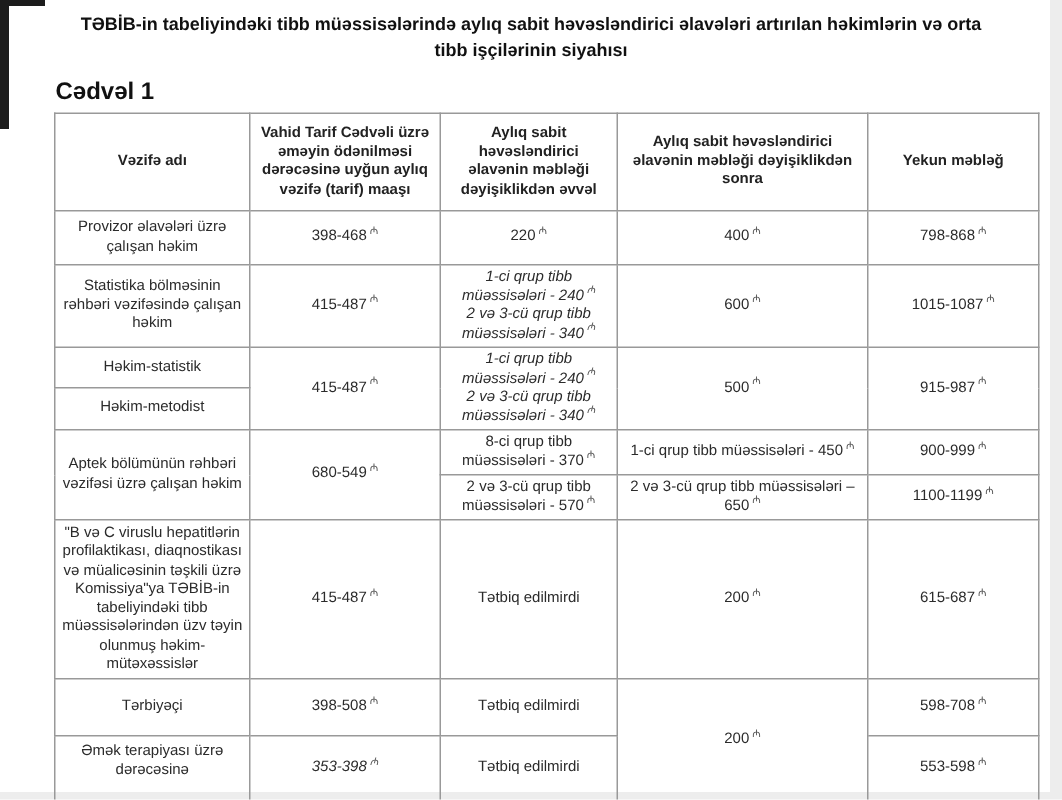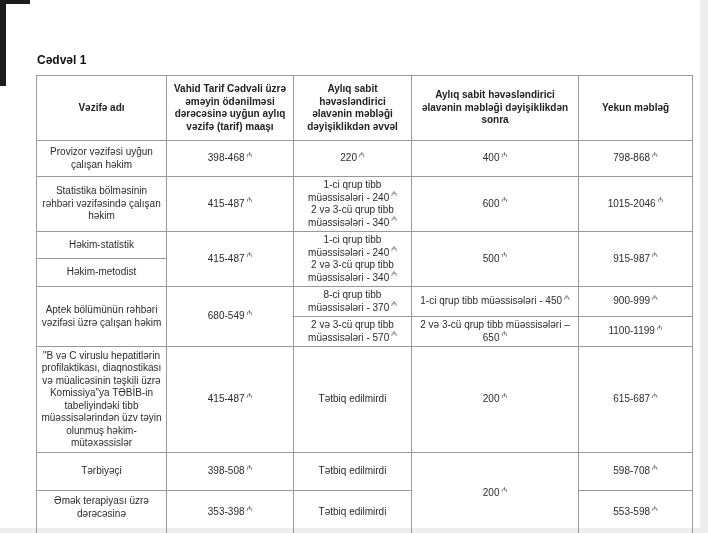--- a/index.html
+++ b/index.html
@@ -20,21 +20,21 @@
   .edge-h{position:absolute;left:0;top:0;width:30px;height:4px;background:#1c1c1c;}
 
   .doc-title{
     position:absolute;left:44px;top:8px;width:620px;
     text-align:center;
     font-size:12px;font-weight:bold;color:#111;
     line-height:1.45;
   }
   .table-caption{
     position:absolute;left:37px;top:53px;
-    font-size:12px;font-weight:bold;color:#111;
+    font-size:16px;font-weight:bold;color:#111;
   }
   table.salary{
     position:absolute;left:36px;top:75px;
     width:656px;
     border-collapse:collapse;
     table-layout:fixed;
     font-size:10px;color:#2b2b2b;
   }
   table.salary td, table.salary th{
     border:1px solid #999;
@@ -65,63 +65,64 @@
   tr.r7{height:38px;margin-top:18px;}
   tr.r8{height:44px;}
   sup.m{
     font-family:"DejaVu Sans", sans-serif;
     font-size:7px;
     color:#555;
     vertical-align:super;
     line-height:0;
     margin-left:2px;
   }
-  .vbottom{vertical-align:bottom;padding-bottom:8px;}
-  .line{margin:0;}
+  .vbottom{vertical-align:bottom;padding-bottom:8px;font-style:italic;}
+  .line{margin:0;font-style:italic;}
 </style>
 </head>
 <body>
 
 <div class="page">
+  <div class="doc-title">TƏBİB-in tabeliyindəki tibb müəssisələrində aylıq sabit həvəsləndirici əlavələri artırılan həkimlərin və orta tibb işçilərinin siyahısı</div>
   <div class="table-caption">Cədvəl 1</div>
 
   <table class="salary">
     <colgroup>
       <col style="width:130px">
         <col style="width:127px">
         <col style="width:118px">
         <col style="width:167px">
         <col style="width:114px">
     </colgroup>
     <tbody>
         <tr class="hrow">
       <th>Vəzifə adı</th>
       <th>Vahid Tarif Cədvəli üzrə əməyin ödənilməsi dərəcəsinə uyğun aylıq vəzifə (tarif) maaşı</th>
       <th>Aylıq sabit həvəsləndirici əlavənin məbləği dəyişiklikdən əvvəl</th>
       <th>Aylıq sabit həvəsləndirici əlavənin məbləği dəyişiklikdən sonra</th>
       <th>Yekun məbləğ</th>
     </tr>
 
     <tr class="r1">
-      <td class="pos">Provizor vəzifəsi uyğun çalışan həkim</td>
+      <td class="pos">Provizor əlavələri üzrə çalışan həkim</td>
       <td><span>398-468</span><sup class="m">₼</sup></td>
       <td><span>220</span><sup class="m">₼</sup></td>
       <td><span>400</span><sup class="m">₼</sup></td>
       <td><span>798-868</span><sup class="m">₼</sup></td>
     </tr>
 
     <tr class="r2">
       <td class="pos">Statistika bölməsinin rəhbəri vəzifəsində çalışan həkim</td>
       <td><span>415-487</span><sup class="m">₼</sup></td>
       <td>
         <div class="line"><span>1-ci qrup tibb müəssisələri - 240</span><sup class="m">₼</sup></div>
         <div class="line"><span>2 və 3-cü qrup tibb müəssisələri - 340</span><sup class="m">₼</sup></div>
       </td>
       <td><span>600</span><sup class="m">₼</sup></td>
-      <td><span>1015-2046</span><sup class="m">₼</sup></td>
+      <td><span>1015-1087</span><sup class="m">₼</sup></td>
     </tr>
 
     <tr class="r3">
       <td class="pos">Həkim-statistik</td>
       <td rowspan="2"><span>415-487</span><sup class="m">₼</sup></td>
       <td rowspan="2">
         <div class="line"><span>1-ci qrup tibb müəssisələri - 240</span><sup class="m">₼</sup></div>
         <div class="line"><span>2 və 3-cü qrup tibb müəssisələri - 340</span><sup class="m">₼</sup></div>
       </td>
       <td rowspan="2"><span>500</span><sup class="m">₼</sup></td>

